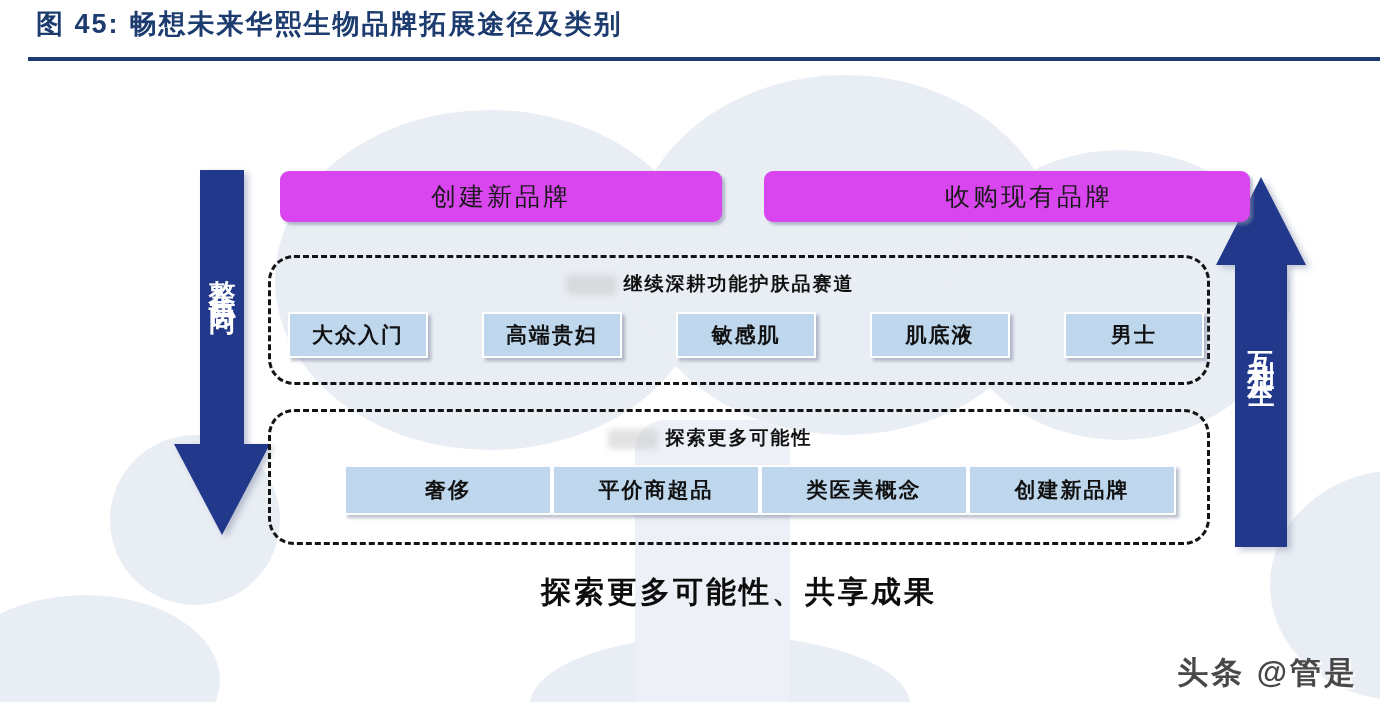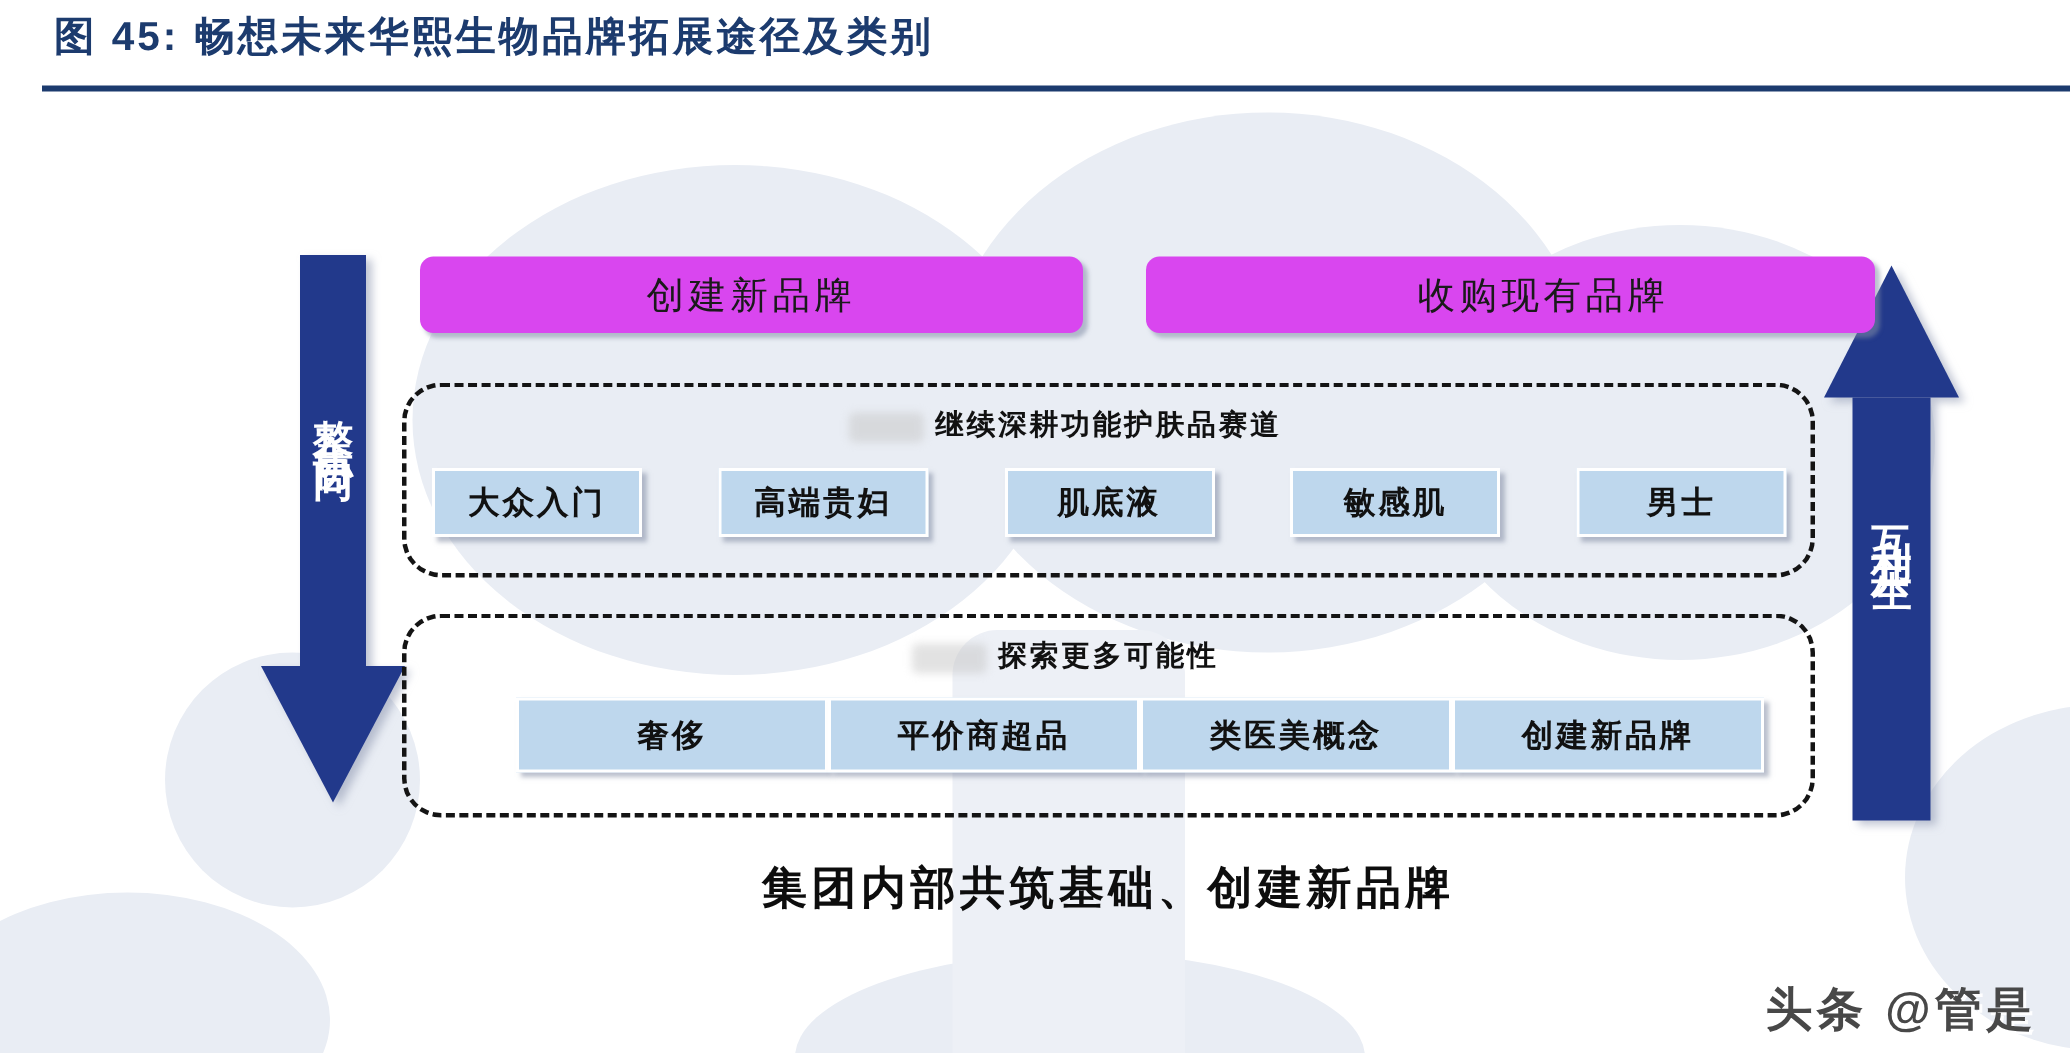--- a/index.html
+++ b/index.html
@@ -58,21 +58,21 @@
     border:3px dashed #141414;border-radius:26px;box-sizing:border-box;
     text-align:center;}
   .group-1{top:255px;height:130px;}
   .group-2{top:409px;height:136px;}
   .group-title-wrap{margin-top:10px;line-height:32px;}
   .group-title{position:relative;display:inline-block;
     font-weight:bold;font-size:19px;color:#111;letter-spacing:2px;}
   .group-title::before{content:"";position:absolute;left:-58px;top:7px;width:50px;height:20px;
     background:#c6c6c6;opacity:.5;filter:blur(3px);border-radius:4px;}
   .item-row{display:flex;justify-content:space-between;align-items:center;}
-  .row-1{margin:11px 16px 0 17px;}
+  .row-1{margin:11px 3px 0 17px;}
   .row-2{margin:10px 31px 0 13px;justify-content:flex-end;}
   .item{background:#bed7ed;border:2px solid #ffffff;box-sizing:border-box;
     box-shadow:3px 3px 3px rgba(120,130,155,.5);
     display:flex;align-items:center;justify-content:center;
     font-weight:bold;font-size:21px;color:#111;letter-spacing:2px;}
   .row-1 .item{width:140px;height:46px;}
   .row-2 .item{width:208px;height:50px;}
 
   
   .caption{position:absolute;left:268px;top:572px;width:942px;text-align:center;
@@ -121,35 +121,35 @@
     <span>收购现有品牌</span>
   </div>
 
   <div class="group group-1">
     <div class="group-title-wrap">
       <span class="group-title">继续深耕功能护肤品赛道</span>
     </div>
     <div class="item-row row-1">
       <div class="item">大众入门</div>
       <div class="item">高端贵妇</div>
+      <div class="item">敏感肌</div>
       <div class="item">肌底液</div>
-      <div class="item">敏感肌</div>
       <div class="item">男士</div>
     </div>
   </div>
 
   <div class="group group-2">
     <div class="group-title-wrap">
       <span class="group-title">探索更多可能性</span>
     </div>
     <div class="item-row row-2">
       <div class="item">奢侈</div>
       <div class="item">平价商超品</div>
       <div class="item">类医美概念</div>
       <div class="item">创建新品牌</div>
     </div>
   </div>
 
-  <div class="caption">集团内部共筑基础、创建新品牌</div>
+  <div class="caption">探索更多可能性、共享成果</div>
 
   <div class="tt-watermark">头条 @管是</div>
 
 </div>
 
 </body></html>

